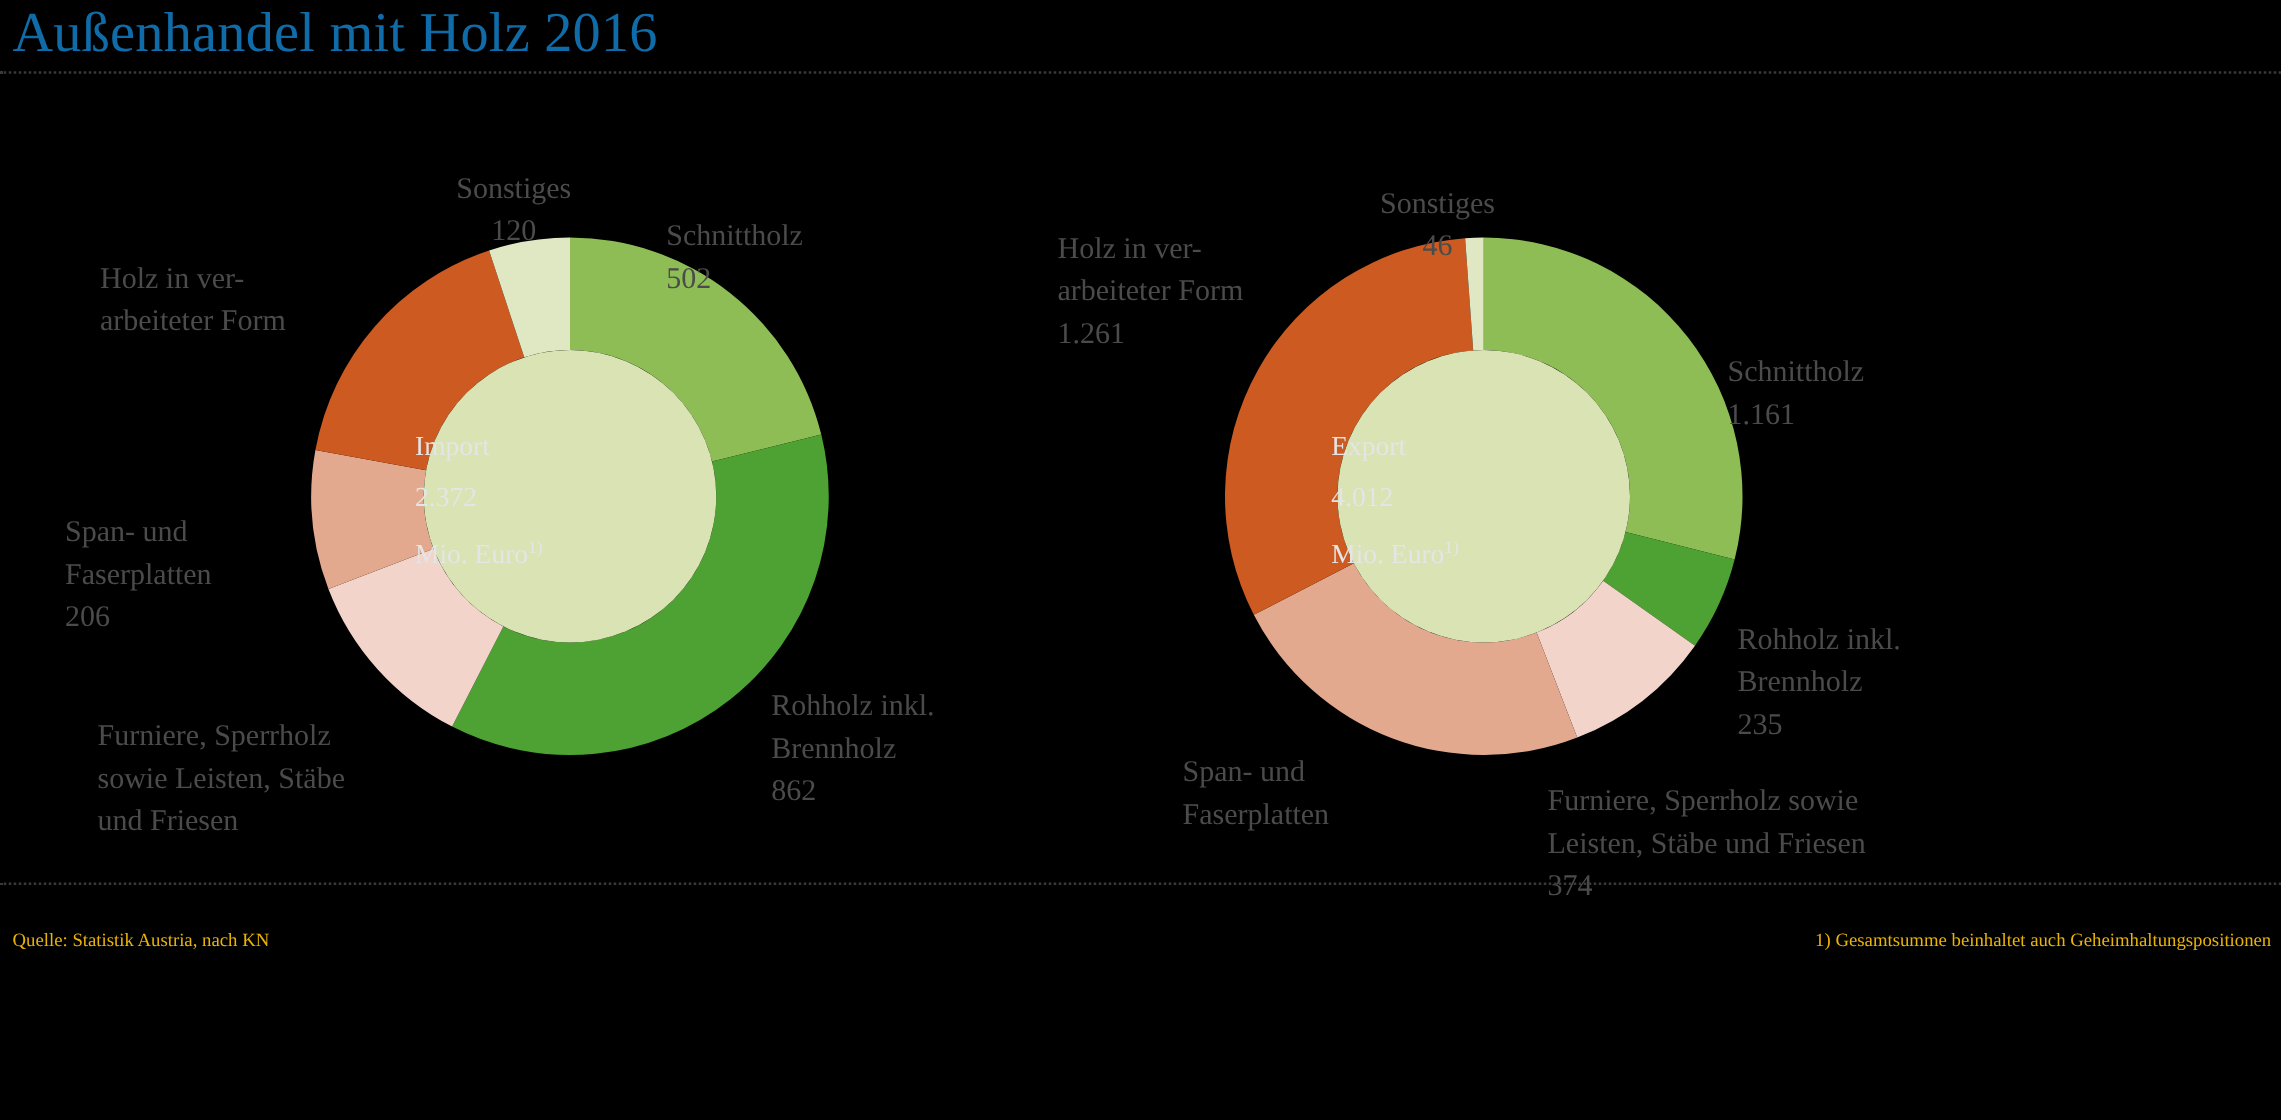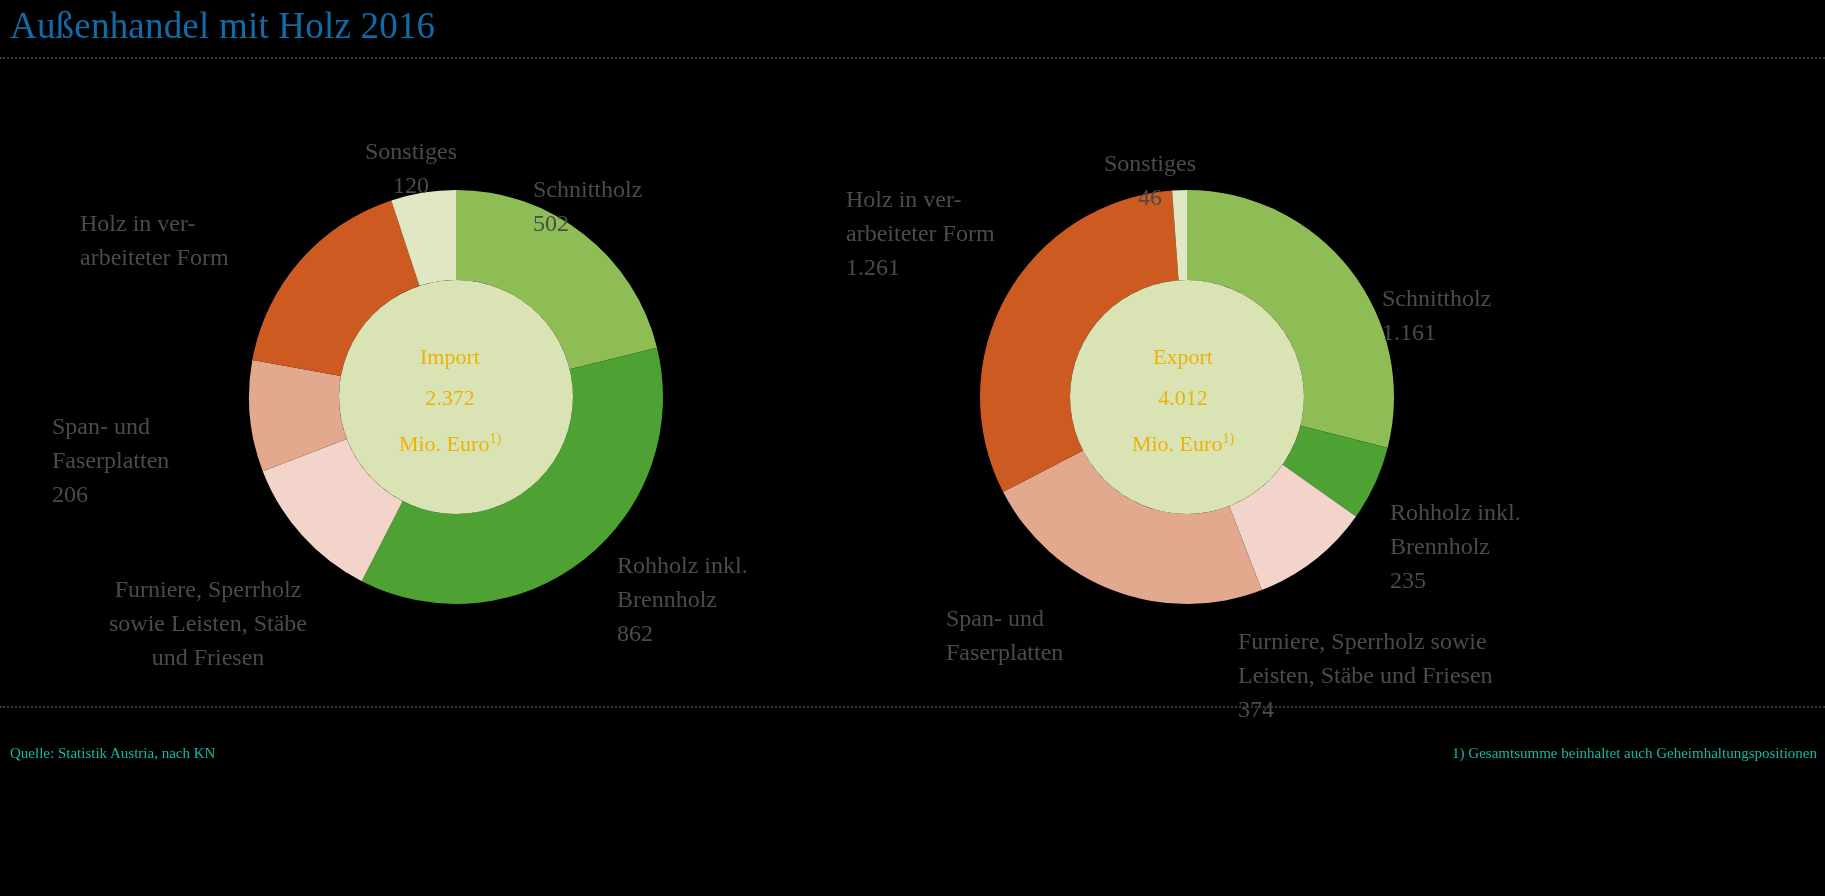--- a/index.html
+++ b/index.html
@@ -8,55 +8,55 @@
     background:#000000;
     font-family:"Liberation Serif","DejaVu Serif",serif;
     overflow:hidden;
     position:relative;
   }
   .page{position:absolute;inset:0;}
 
   
   .title{
     position:absolute;left:10px;top:6px;
-    font-size:37px;line-height:40px;
+    font-size:45px;line-height:40px;
     color:#0f6ca8;
     letter-spacing:.2px;
     white-space:nowrap;
     text-align:center;
   }
   .rule-top{
     position:absolute;left:0;right:0;top:57px;height:0;
     border-top:2px dotted #3a3a3a;
   }
   .rule-bottom{
     position:absolute;left:0;right:0;top:706px;height:0;
     border-top:2px dotted #3a3a3a;
   }
 
   
   .foot{
     position:absolute;top:745px;
-    font-size:15px;color:#14b8a6;white-space:nowrap;
+    font-size:15px;color:#eab308;white-space:nowrap;
   }
   .foot.left{left:10px;}
   .foot.right{right:8px;text-align:center;}
 
   
   .chart{position:absolute;top:0;}
   .chart.left{left:0;width:912px;height:740px;}
   .chart.right{left:820px;width:1005px;height:740px;}
 
   .donut-wrap{position:absolute;}
   .donut-wrap svg{display:block;overflow:visible;}
 
   .hole-text{
     position:absolute;
-    text-align:center;
-    color:#eab308;
+    text-align:left;
+    color:#e5e5e5;
     font-size:22px;
     line-height:41px;
     pointer-events:none;
     white-space:nowrap;
   }
   .hole-text .sup{font-size:14px;vertical-align:super;}
 
   
   .lbl{
     position:absolute;
@@ -117,21 +117,21 @@
       <span>Holz in ver-
 arbeiteter Form</span>
     </div>
 
     <div class="lbl" style="left:52px;top:375px;width:210px;text-align:left;">
       <span>Span- und
 Faserplatten</span>
       <span class="val">206</span>
     </div>
 
-    <div class="lbl" style="left:78px;top:538px;width:260px;text-align:center;">
+    <div class="lbl" style="left:78px;top:538px;width:260px;text-align:left;">
       <span>Furniere, Sperrholz
 sowie Leisten, Stäbe
 und Friesen</span>
     </div>
   </div>
 
   <div class="chart right">
 
     <div class="donut-wrap" id="donut-export" style="left:160px;top:190px;">
         <svg width="414" height="414" viewBox="0 0 414 414">

